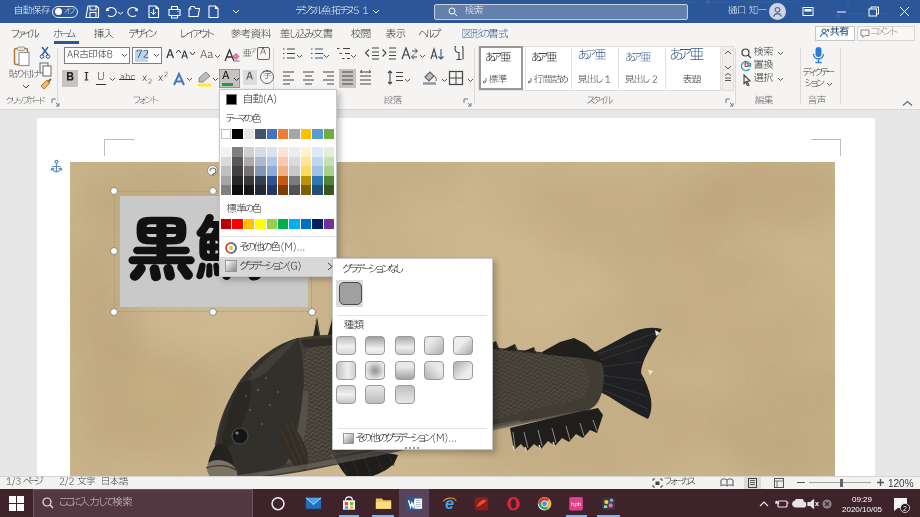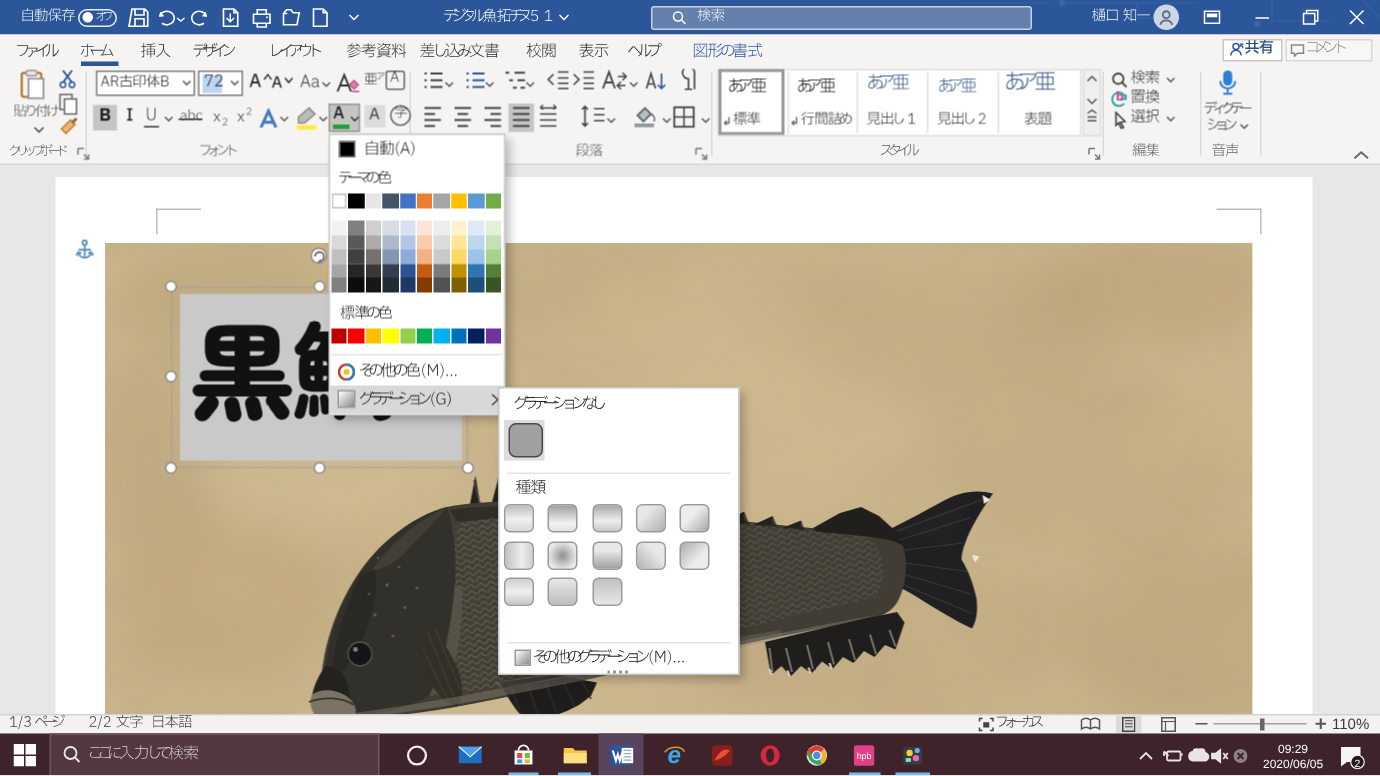--- a/index.html
+++ b/index.html
@@ -620,21 +620,21 @@
 <svg class="ab" style="left:774px;top:478px" width="10" height="10">
       <rect x="0.5" y="0.5" width="9" height="9" stroke="#555" fill="none"></rect>
       <path d="M0.5 3 h9 M3 3 v6.5" stroke="#555" stroke-width="0.8"></path>
     </svg>
 <div class="ab" style="left:797px;top:481.5px;width:8px;height:1.5px;background:#555"></div>
 <div class="ab" style="left:809px;top:482px;width:62px;height:1px;background:#a0a0a0"></div>
 <div class="ab" style="left:840px;top:478.5px;width:3px;height:8px;background:#666"></div>
 <svg class="ab" style="left:876px;top:478px" width="9" height="9">
       <path d="M4.5 1 v7 M1 4.5 h7" stroke="#555" stroke-width="1.4"></path>
     </svg>
-<span class="ab" style="left:888px;top:478px;font-size:10px;color:#3b3b3b">110%</span>
+<span class="ab" style="left:888px;top:478px;font-size:10px;color:#3b3b3b">120%</span>
 <div class="ab" style="left:0;top:489px;width:920px;height:28px;background:#3e232b"></div>
 <svg class="ab" style="left:9px;top:496px" width="15" height="15">
       <g fill="#fdfdfd">
         <rect x="0" y="0" width="7" height="7"></rect>
         <rect x="8" y="0" width="7" height="7"></rect>
         <rect x="0" y="8" width="7" height="7"></rect>
         <rect x="8" y="8" width="7" height="7"></rect>
       </g>
     </svg>
 <div class="ab" style="left:33px;top:489px;width:220px;height:28px;background:#533741;border:1px solid #6e5560;border-bottom:none"></div>
@@ -722,21 +722,21 @@
           <path d="M1 3.5 v3 h2.5 l3 2.5 v-8 l-3 2.5 z" fill="#e8e4e6"></path>
           <path d="M8.5 3 l3 4 m0 -4 l-3 4"></path>
         </g>
         <g transform="translate(64,0)">
           <circle cx="5" cy="5" r="4.6" fill="#8a8288" stroke="none"></circle>
           <path d="M3 3 l4 4 m0 -4 l-4 4" stroke="#3e232b"></path>
         </g>
       </g>
     </svg>
 <span class="ab" style="left:852px;top:494.5px;font-size:8px;color:#fff">09:29</span>
-<span class="ab" style="left:842px;top:505px;font-size:8px;color:#fff">2020/06/05</span>
+<span class="ab" style="left:842px;top:505px;font-size:8px;color:#fff">2020/10/05</span>
 <svg class="ab" style="left:893px;top:497px" width="17" height="16">
       <path d="M1 1 h13 v10 h-9 l-4 3 z" fill="#f5f3f4"></path>
       <circle cx="12" cy="11" r="4.5" fill="#23161e" stroke="#f5f3f4" stroke-width="0.8"></circle>
       <text x="12" y="14" font-size="7" fill="#fff" text-anchor="middle" font-family="Liberation Sans">2</text>
     </svg>
 <div class="ab" style="left:219px;top:89px;width:118px;height:188px;background:#fff;border:1px solid #c6c6c6;box-shadow:3px 3px 6px rgba(0,0,0,0.25)"></div>
 <div class="ab" style="left:226px;top:94px;width:11px;height:11px;background:#000;border:1px solid #777"></div>
 <svg style="position:absolute;left:243.0px;top:91.6px;overflow:visible" width="34" height="12">
       <path transform="translate(0,10.5)" d="M8.9 -7.2V0.8H8.3V0.1H1.6V0.8H1.1V-7.2H4.1Q4.6 -8.0 4.9 -8.8L5.4 -8.7Q5.1 -7.8 4.7 -7.2ZM8.3 -5.0V-6.8H1.6V-5.0ZM8.3 -2.7V-4.5H1.6V-2.7ZM1.6 -2.3V-0.4H8.3V-2.3Z M17.3 -6.7H19.4Q19.4 -4.2 19.4 -2.9Q19.3 -1.5 19.2 -0.6Q19.1 0.1 18.9 0.4Q18.6 0.6 18.0 0.6H17.2L17.1 0.1H17.9Q18.2 0.1 18.4 0.1Q18.5 0.0 18.6 -0.2Q18.7 -0.3 18.7 -0.7Q18.9 -2.4 18.9 -6.2H17.3Q17.3 -3.8 16.9 -2.1Q16.6 -0.5 15.7 0.8L15.3 0.4Q16.1 -0.7 16.5 -2.3Q16.9 -3.9 16.9 -6.2H15.8V-6.7H16.9V-8.7H17.3ZM15.4 0.0Q14.3 0.2 12.9 0.3Q11.5 0.5 10.2 0.5L10.1 0.1Q11.2 0.0 12.6 -0.1V-1.2H10.3V-1.6H12.6V-2.5H10.6V-5.6H12.6V-6.5H10.2V-6.9H12.6V-7.9Q11.5 -7.8 10.6 -7.7L10.5 -8.1Q13.3 -8.3 14.9 -8.7L15.1 -8.3Q14.3 -8.1 13.1 -7.9V-6.9H15.5V-6.5H13.1V-5.6H15.1V-2.5H13.1V-1.6H15.3V-1.2H13.1V-0.1Q14.2 -0.2 15.3 -0.4ZM12.6 -5.2H11.0V-4.3H12.6ZM14.7 -4.3V-5.2H13.1V-4.3ZM11.0 -3.9V-2.9H12.6V-3.9ZM13.1 -2.9H14.7V-3.9H13.1Z M23.0 -8.4H23.6Q23.0 -7.9 22.5 -7.1Q22.1 -6.4 21.8 -5.5Q21.5 -4.7 21.5 -3.8V-3.1Q21.5 -2.2 21.8 -1.4Q22.1 -0.5 22.5 0.3Q23.0 1.0 23.6 1.5H23.0Q22.1 0.8 21.5 -0.6Q21.0 -1.9 21.0 -3.4Q21.0 -5.0 21.5 -6.3Q22.1 -7.6 23.0 -8.4Z M24.6 0.0H23.9L26.7 -7.7H27.5L30.2 0.0H29.5L28.7 -2.4H25.4ZM27.0 -7.1 25.6 -3.0H28.5L27.1 -7.1Z M31.2 1.5H30.6Q31.2 1.0 31.6 0.3Q32.1 -0.5 32.4 -1.4Q32.6 -2.2 32.6 -3.1V-3.8Q32.6 -4.7 32.4 -5.5Q32.1 -6.4 31.6 -7.1Q31.2 -7.9 30.6 -8.4H31.2Q32.0 -7.6 32.6 -6.3Q33.2 -5.0 33.2 -3.4Q33.2 -1.9 32.6 -0.6Q32.0 0.8 31.2 1.5Z" fill="#1e1e1e"></path>
     </svg>

